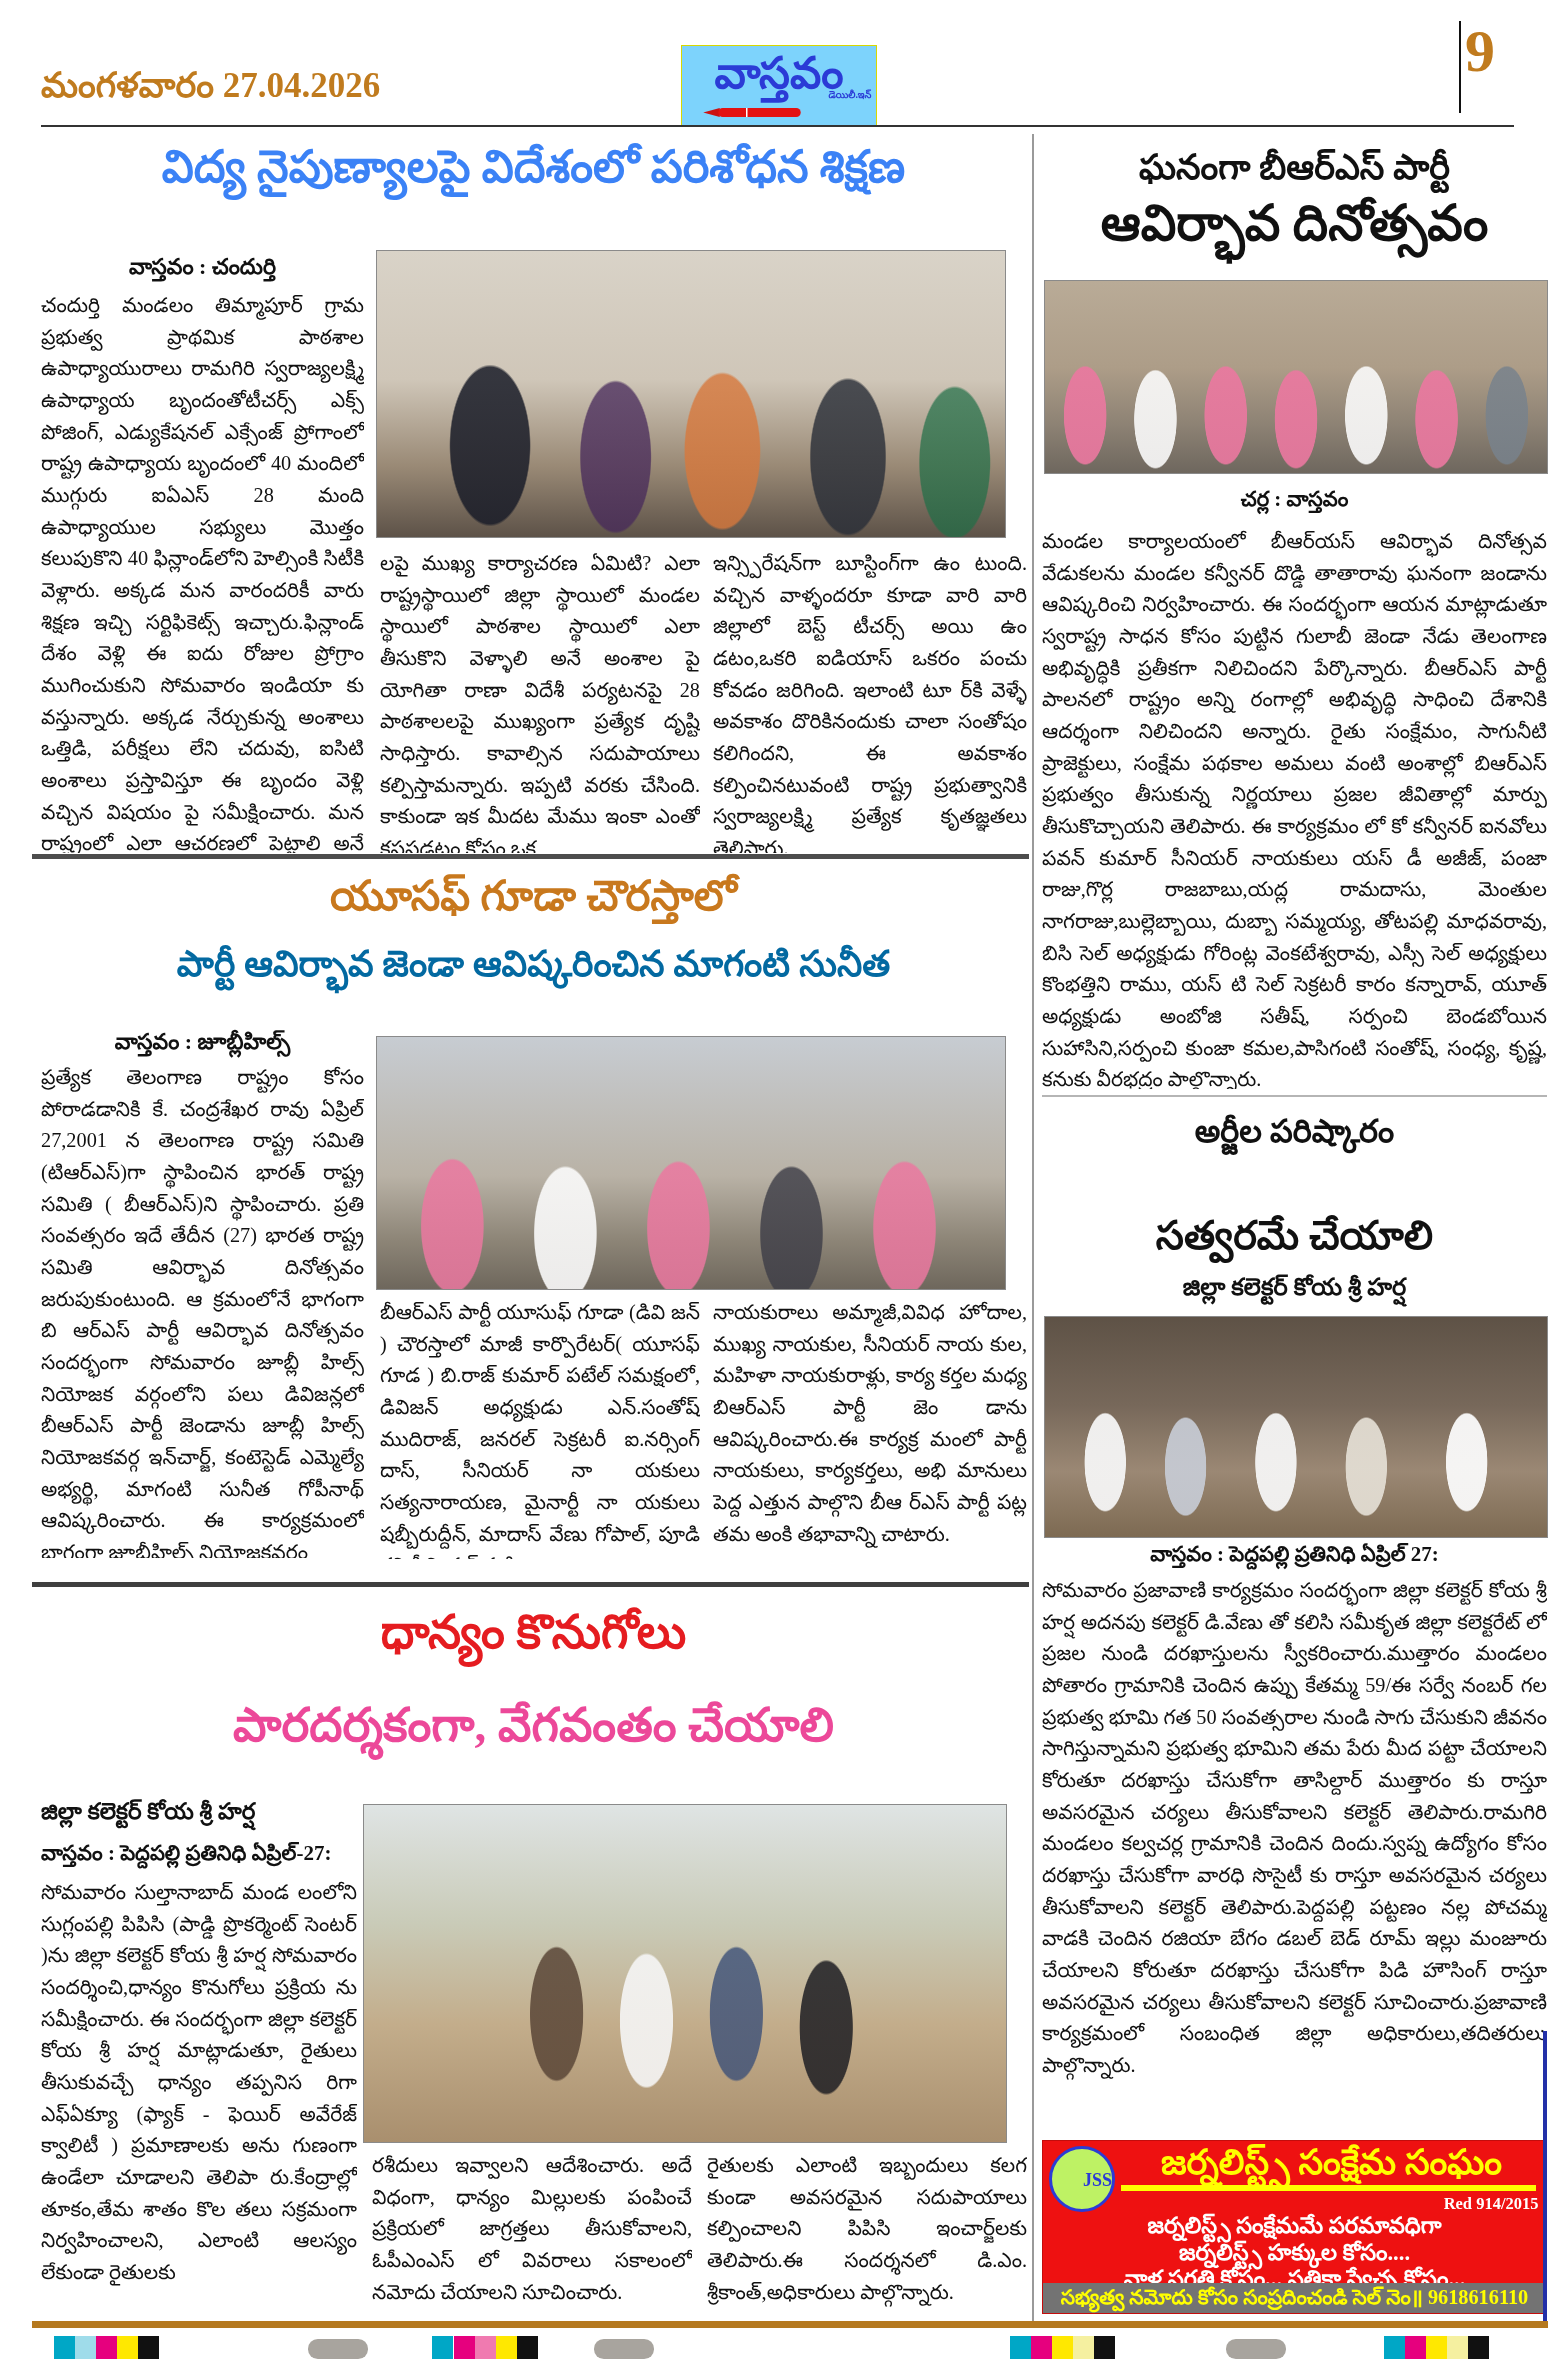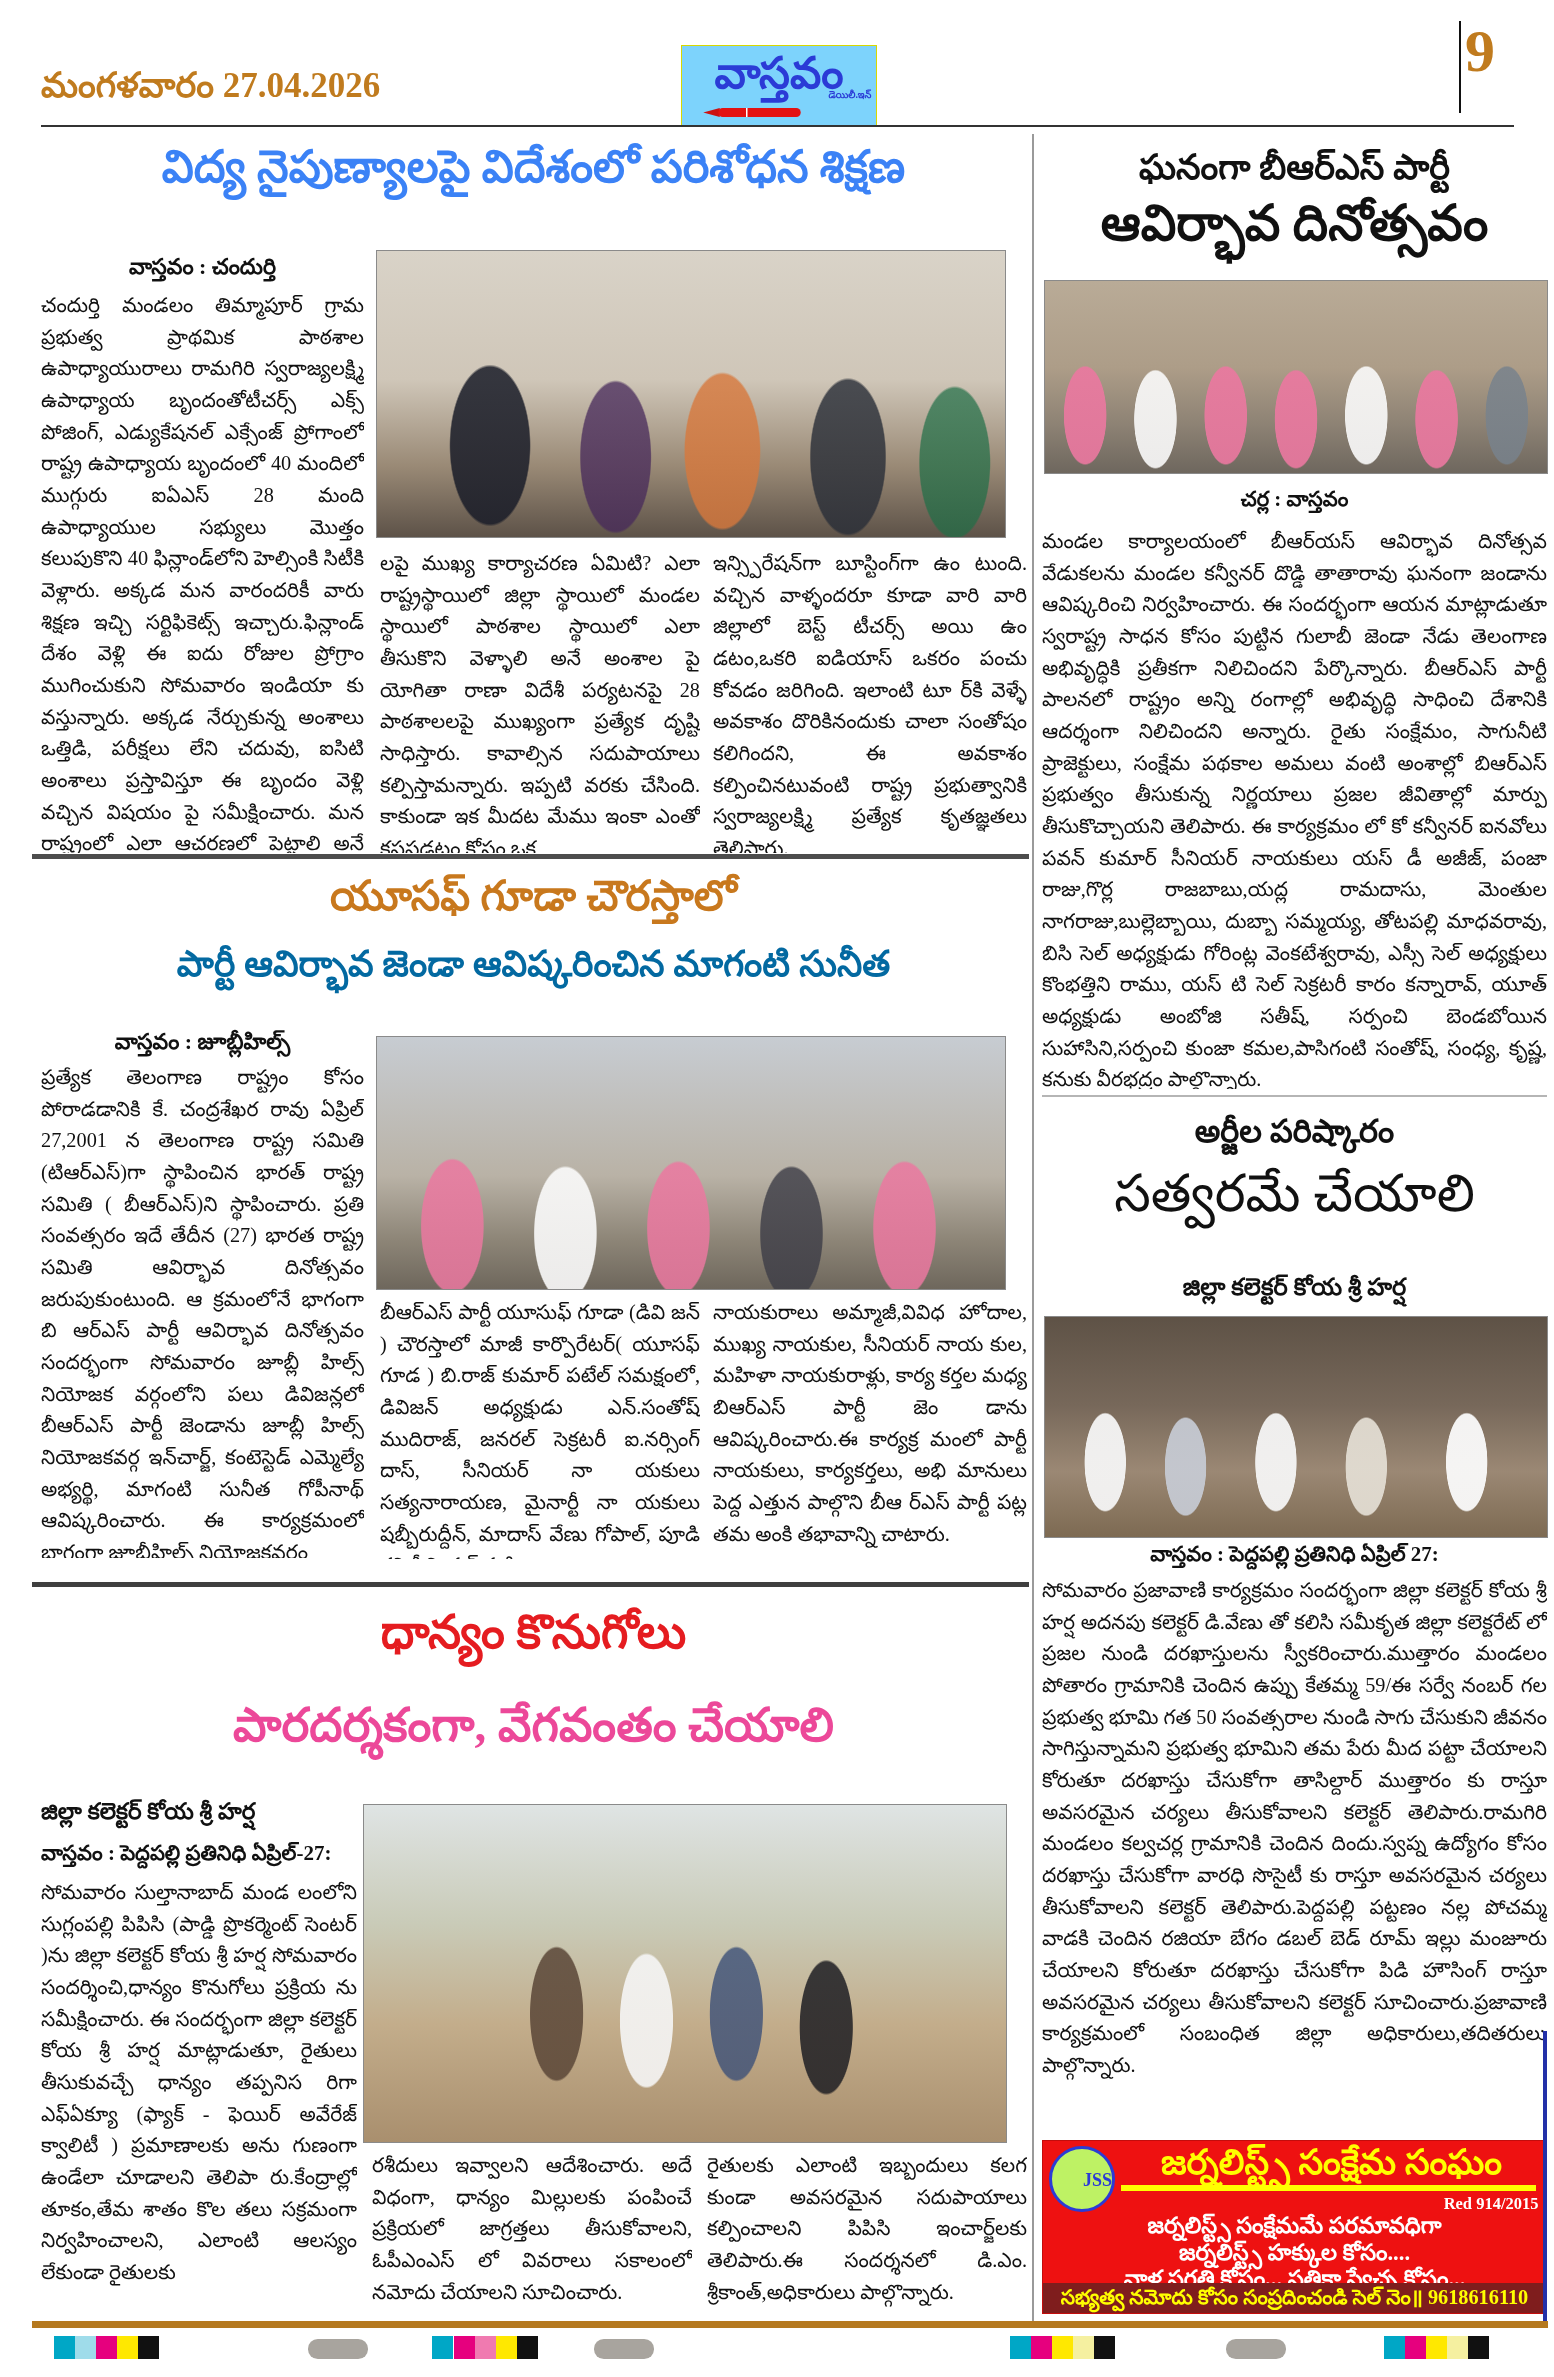--- a/index.html
+++ b/index.html
@@ -88,21 +88,21 @@
       radial-gradient(36px 83px at 50% 72%, rgba(235,120,160,.9) 0 58%, transparent 60%),
       radial-gradient(36px 83px at 64% 70%, rgba(250,250,250,.9) 0 58%, transparent 60%),
       radial-gradient(36px 83px at 78% 72%, rgba(235,120,160,.9) 0 58%, transparent 60%),
       radial-gradient(36px 83px at 92% 70%, rgba(120,130,140,.85) 0 58%, transparent 60%),
       linear-gradient(180deg,#b9ab97 0%,#ad9d88 45%,#8d8274 75%,#6e675e 100%);}
   #brs-byline{left:1042px; top:487px; width:505px; font-size:21px; font-weight:bold;}
   #brs-body{left:1042px; top:526px; width:505px; height:563px;}
 
   
   #pet-kicker{left:1042px; top:1112px; width:505px; font-size:32px; font-weight:bold; line-height:39px;}
-  #pet-headline{left:1042px; top:1158px; width:505px; font-size:52px; font-weight:normal; line-height:72px;}
+  #pet-headline{left:1042px; top:1200px; width:505px; font-size:40px; font-weight:bold; line-height:72px;}
   #pet-subhead{left:1042px; top:1274px; width:505px; font-size:24px; font-weight:bold;}
   #photo-collector{left:1044px; top:1316px; width:502px; height:220px; border:0.8px solid #8a8a8a;
     background:
       radial-gradient(35px 83px at 12% 66%, rgba(245,245,245,.95) 0 58%, transparent 60%),
       radial-gradient(35px 83px at 28% 68%, rgba(200,205,215,.9) 0 58%, transparent 60%),
       radial-gradient(35px 83px at 46% 66%, rgba(245,245,245,.95) 0 58%, transparent 60%),
       radial-gradient(35px 83px at 64% 68%, rgba(230,225,215,.9) 0 58%, transparent 60%),
       radial-gradient(35px 83px at 84% 66%, rgba(250,250,250,.95) 0 58%, transparent 60%),
       linear-gradient(180deg,#5e5246 0%,#77685a 40%,#9b8874 70%,#7d6a52 100%);}
   #pet-byline{left:1042px; top:1542px; width:505px; font-size:21px; font-weight:bold;}
@@ -196,21 +196,21 @@
   <div class="abs" id="ad-box" style="background-color: rgb(238, 17, 17);">
     <div id="ad-logo">
       <div id="ad-logo-text">JSS</div>
     </div>
     <div id="ad-org">జర్నలిస్ట్స్ సంక్షేమ సంఘం</div>
     <div id="ad-underline"></div>
     <div id="ad-reg">Red 914/2015</div>
     <div id="ad-line1">జర్నలిస్ట్స్ సంక్షేమమే పరమావధిగా</div>
     <div id="ad-line2">జర్నలిస్ట్స్ హక్కుల కోసం....</div>
     <div id="ad-line3">వాళ్ల ప్రగతి కోసం... పత్రికా స్వేచ్ఛ కోసం...</div>
-    <div id="ad-strip" style="background-color: #7f1d1d;">
+    <div id="ad-strip" style="background-color: #737373;">
       <div id="ad-contact">సభ్యత్వ నమోదు కోసం సంప్రదించండి సెల్ నెం॥ 9618616110</div>
     </div>
   </div>
 
   <div class="abs" id="bottom-rule"></div>
   <div class="abs" id="right-blue-edge"></div>
 
   <div class="abs mark-sq c-cyan" style="left:54px"></div>
   <div class="abs mark-sq c-lcyan" style="left:75px"></div>
   <div class="abs mark-sq c-mag" style="left:96px"></div>

